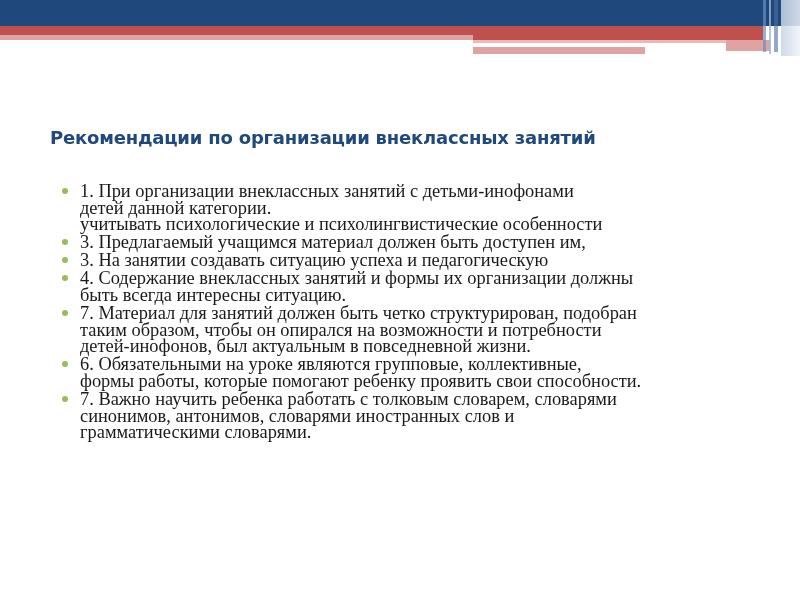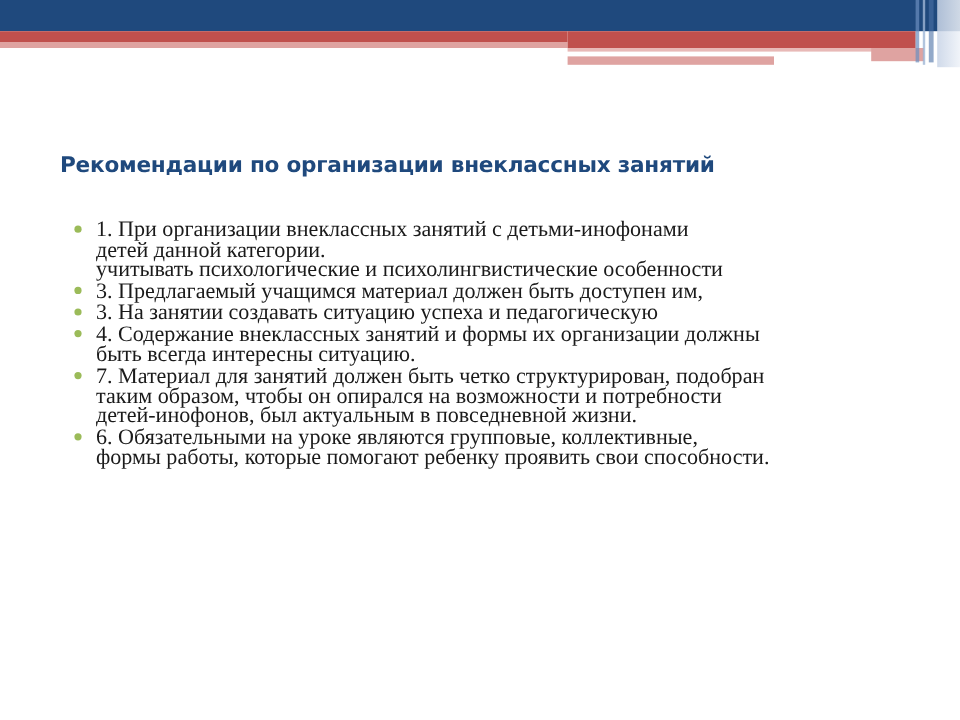--- a/index.html
+++ b/index.html
@@ -75,13 +75,19 @@
     <span class="bullet"></span>
     <span class="line">7. Материал для занятий должен быть четко структурирован, подобран</span>
     <span class="line bold">таким образом, чтобы он опирался на возможности и потребности</span>
     <span class="line">детей-инофонов, был актуальным в повседневной жизни.</span>
   </li>
   <li class="item">
     <span class="bullet"></span>
     <span class="line">6. Обязательными на уроке являются групповые, коллективные,</span>
     <span class="line">формы работы, которые помогают ребенку проявить свои способности.</span>
   </li>
+  <li class="item">
+    <span class="bullet"></span>
+    <span class="line">7. Важно научить ребенка работать с толковым словарем, словарями</span>
+    <span class="line bold">синонимов, антонимов, словарями иностранных слов и</span>
+    <span class="line">грамматическими словарями.</span>
+  </li>
 </ul>
 
 </body></html>

